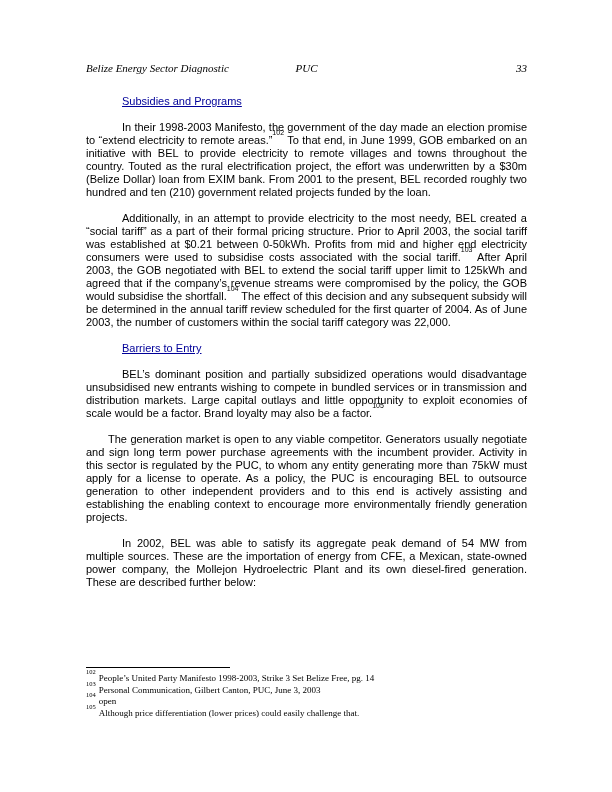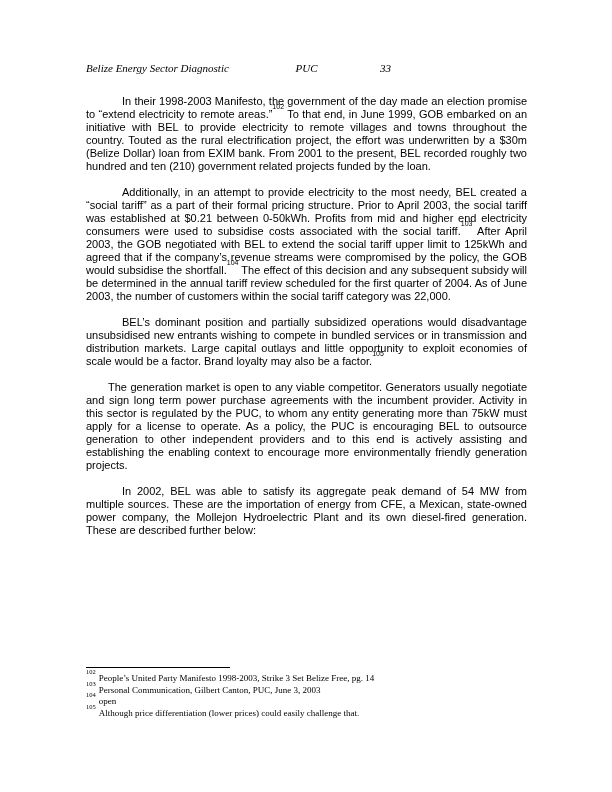--- a/index.html
+++ b/index.html
@@ -20,21 +20,21 @@
   .header {
     display: flex;
     font-family: "Liberation Serif", serif;
     font-style: italic;
     font-size: 11px;
     line-height: 13px;
     margin-bottom: 20px;
   }
   .h-left   { flex: 1; text-align: left; }
   .h-center { flex: 1; text-align: center; }
-  .h-right  { flex: 1; }
+  .h-right  { flex: 1; text-align: right; }
 
   .para {
     margin: 13px 0 0 0;
     text-align: justify;
   }
   .para.first { margin-top: 0; }
   .para.indent    { text-indent: 36px; }
   .para.indent-sm { text-indent: 22px; }
 
   .heading {
@@ -83,25 +83,27 @@
 
 <div class="page">
 
   <div class="header">
     <span class="h-left">Belize Energy Sector Diagnostic</span>
     <span class="h-center">PUC</span>
     <span class="h-right">33</span>
   </div>
 
 
+  <h2 class="heading"><span class="hd">Subsidies and Programs</span></h2>
 
   <p class="para indent"><span>In their 1998-2003 Manifesto, the government of the day made an election promise to “extend electricity to remote areas.”</span><sup class="fnref">102</sup><span> To that end, in June 1999, GOB embarked on an initiative with BEL to provide electricity to remote villages and towns throughout the country.  Touted as the rural electrification project, the effort was underwritten by a $30m (Belize Dollar) loan from EXIM bank. From 2001 to the present, BEL recorded roughly two hundred and ten (210) government related projects funded by the loan.</span></p>
 
   <p class="para indent"><span>Additionally, in an attempt to provide electricity to the most needy, BEL created a “social tariff” as a part of their formal pricing structure. Prior to April 2003, the social tariff was established at $0.21 between 0-50kWh. Profits from mid and higher end electricity consumers were used to subsidise costs associated with the social tariff.</span><sup class="fnref">103</sup><span> After April 2003, the GOB negotiated with BEL to extend the social tariff upper limit to 125kWh and agreed that if the company’s revenue streams were compromised by the policy, the GOB would subsidise the shortfall.</span><sup class="fnref">104</sup><span> The effect of this decision and any subsequent subsidy will be determined in the annual tariff review scheduled for the first quarter of 2004.  As of June 2003, the number of customers within the social tariff category was 22,000.</span></p>
 
+  <h2 class="heading"><span class="hd">Barriers to Entry</span></h2>
 
   <p class="para indent"><span>BEL’s dominant position and partially subsidized operations would disadvantage unsubsidised new entrants wishing to compete in bundled services or in transmission and distribution markets. Large capital outlays and little opportunity to exploit economies of scale would be a factor. Brand loyalty may also be a factor.</span><sup class="fnref">105</sup></p>
 
 
   <p class="para indent-sm"><span>The generation market is open to any viable competitor. Generators usually negotiate and sign long term power purchase agreements with the incumbent provider. Activity in this sector is regulated by the PUC, to whom any entity generating more than 75kW must apply for a license to operate. As a policy, the PUC is encouraging BEL to outsource generation to other independent providers and to this end is actively assisting and establishing the enabling context to encourage more environmentally friendly generation projects.</span></p>
 
   <p class="para indent"><span>In 2002, BEL was able to satisfy its aggregate peak demand of 54 MW from multiple sources. These are the importation of energy from CFE, a Mexican, state-owned power company, the Mollejon Hydroelectric Plant and its own diesel-fired generation.  These are described further below:</span></p>
 
   <div class="footnotes">
     <div class="fn-rule"></div>

